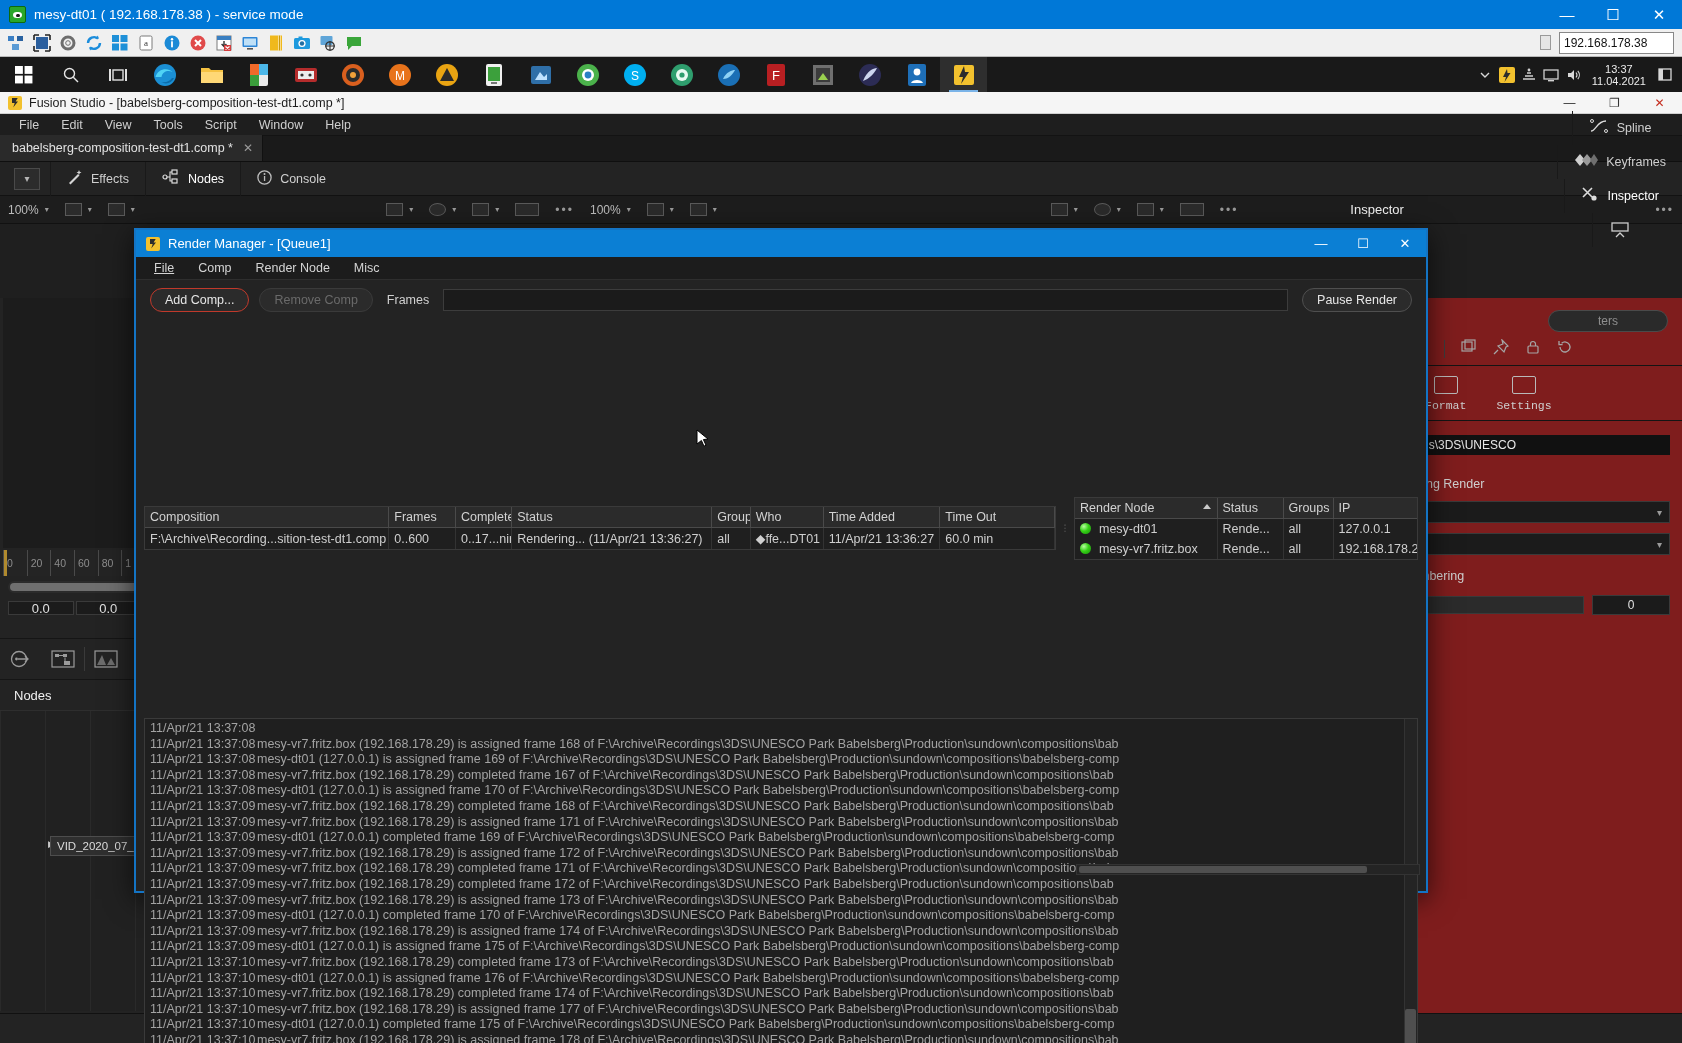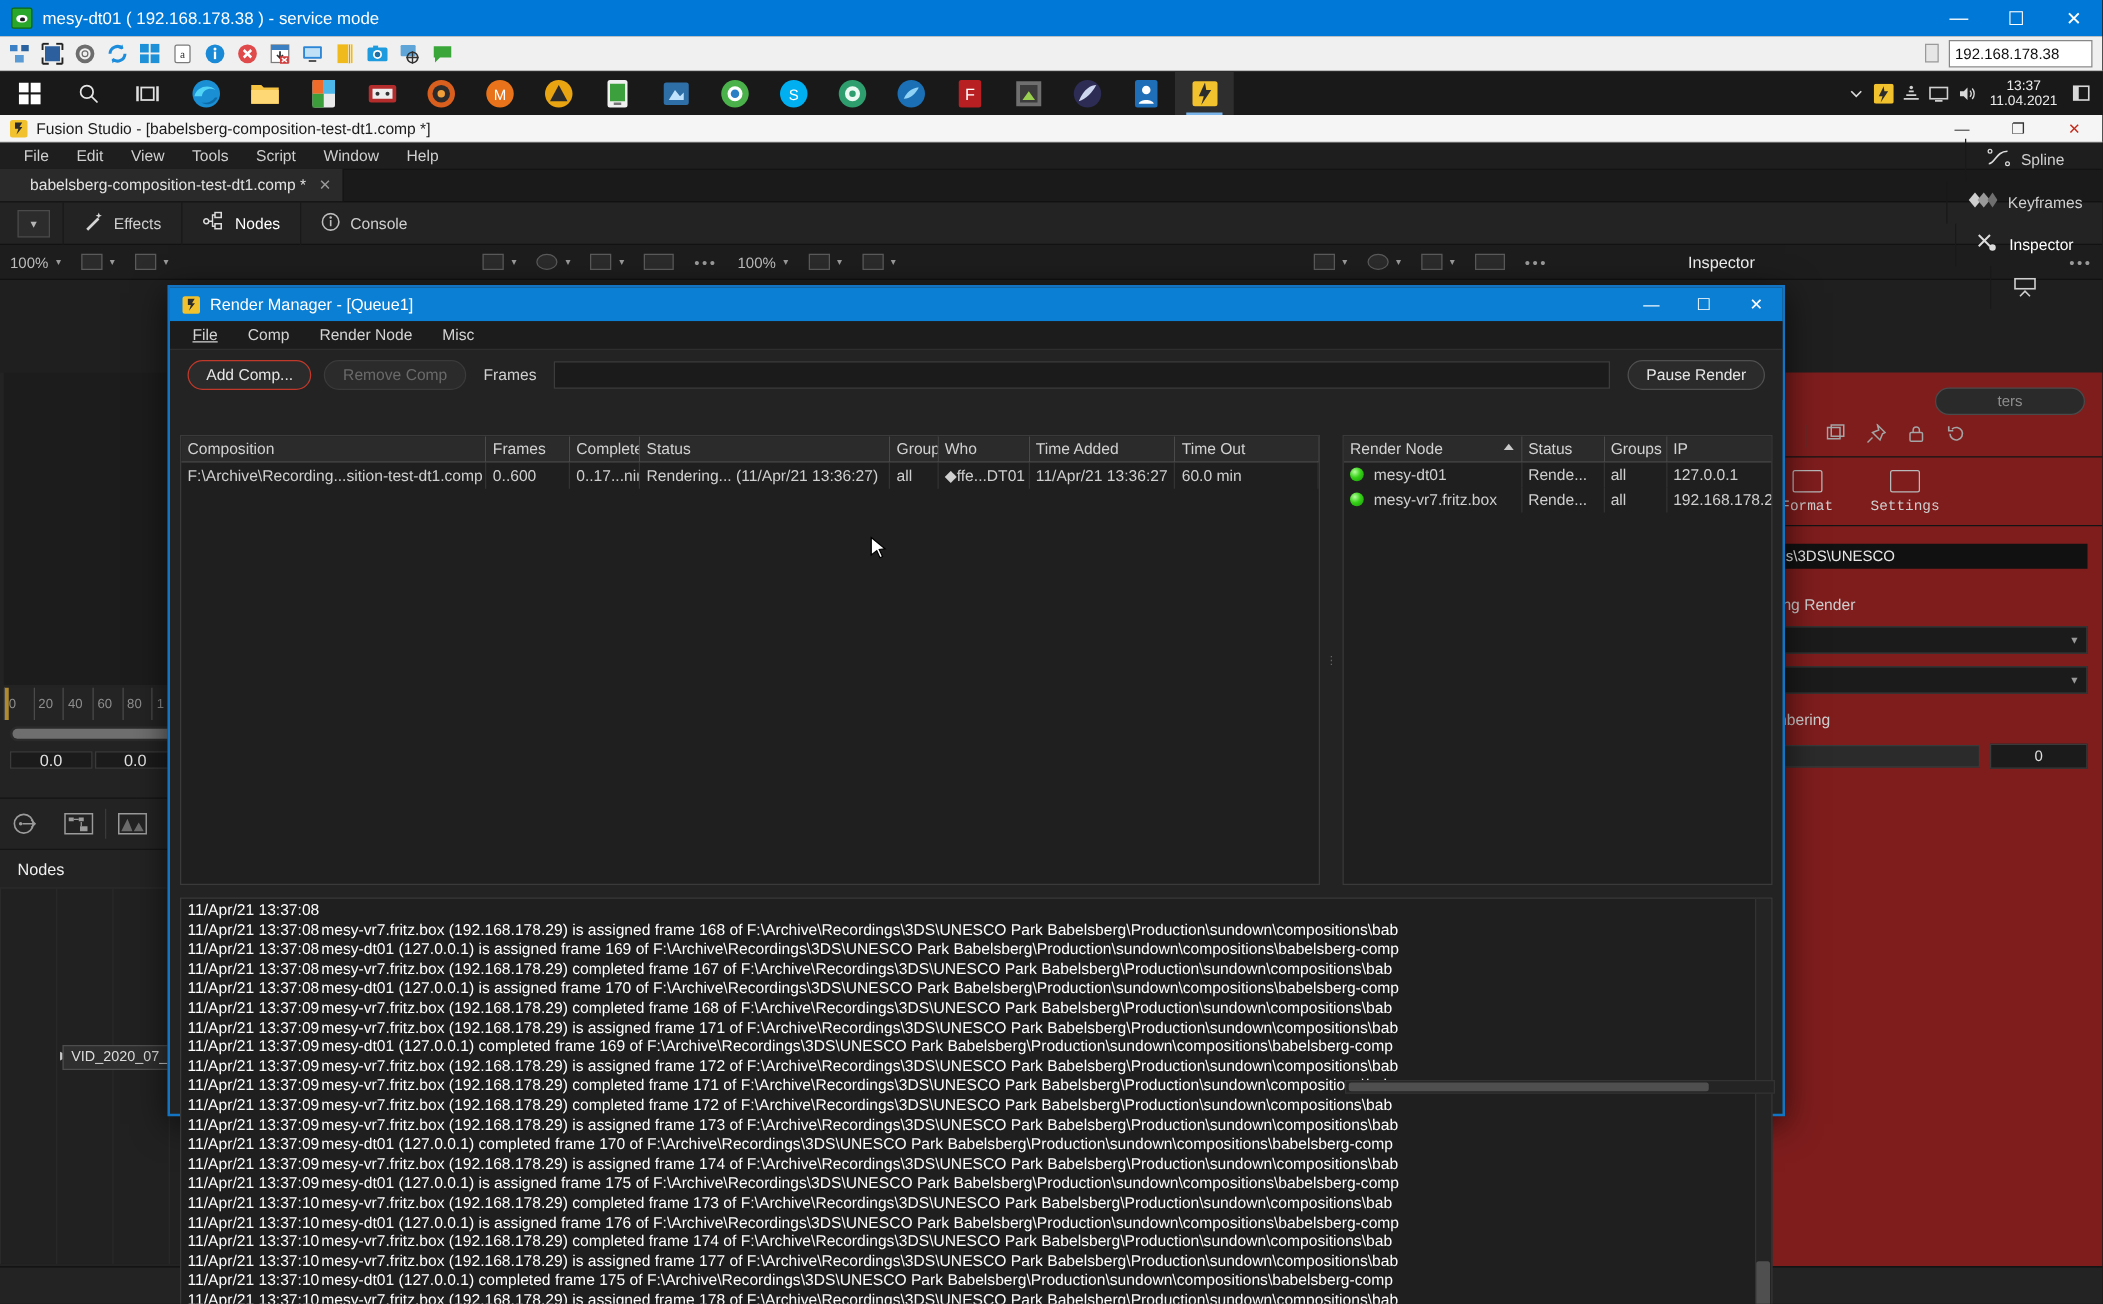--- a/index.html
+++ b/index.html
@@ -76,21 +76,21 @@
 
   .fusion-menu{
     height:22px;background:#1e1e1e;display:flex;align-items:center;
     padding-left:8px;font-size:12.5px;color:#cfcfcf;border-bottom:1px solid #131313;
   }
   .fusion-menu span{padding:0 11px;line-height:22px;}
 
   .fusion-tabs{height:26px;background:#1a1a1a;display:flex;align-items:flex-end;border-bottom:1px solid #0f0f0f;}
   .ftab{
     height:26px;background:#2a2a2a;display:flex;align-items:center;gap:10px;
-    padding:0 9px 0 24px;font-size:12.5px;color:#e2e2e2;border-right:1px solid #111;
+    padding:0 9px 0 12px;font-size:12.5px;color:#e2e2e2;border-right:1px solid #111;
   }
   .ftab .x{color:#9a9a9a;font-size:12px;}
 
   .fusion-toolrow{
     height:34px;background:#232323;display:flex;align-items:center;
     border-bottom:1px solid #121212;font-size:12.5px;color:#cfcfcf;
   }
   .tr-chev{width:26px;height:22px;margin:0 10px 0 14px;border:1px solid #4a4a4a;background:#2c2c2c;
     display:flex;align-items:center;justify-content:center;font-size:10px;color:#b5b5b5;}
   .tr-btn{display:flex;align-items:center;gap:8px;padding:0 16px;height:34px;border-left:1px solid #191919;}
@@ -175,21 +175,21 @@
   .btn-pill{
     height:24px;padding:0 14px;border-radius:12px;display:flex;align-items:center;justify-content:center;
     font-size:12.5px;color:#e6e6e6;background:#2b2b2b;border:1px solid #4f4f4f;white-space:nowrap;
   }
   .btn-pill.accent{border-color:#c0392b;}
   .btn-pill.disabled{color:#6a6a6a;border-color:#3a3a3a;}
   .frames-label{font-size:12.5px;color:#d0d0d0;padding:0 4px;}
   .frames-input{flex:1;height:22px;background:#1b1b1b;border:1px solid #3c3c3c;}
   .btn-pause{margin-left:4px;}
 
-  .rm-body{position:absolute;left:8px;top:118px;right:8px;height:360px;display:flex;gap:6px;}
+  .rm-body{position:absolute;left:8px;top:118px;right:8px;height:360px;display:flex;gap:6px;align-items:center;}
   .rm-left{flex:1;border:1px solid #3a3a3a;background:#1f1f1f;position:relative;overflow:hidden;}
   .rm-splitter{width:6px;display:flex;align-items:center;justify-content:center;color:#6a6a6a;font-size:9px;}
   .rm-right{width:344px;border:1px solid #3a3a3a;background:#1f1f1f;position:relative;overflow:hidden;}
 
   table.grid{width:100%;border-collapse:collapse;font-size:12.5px;table-layout:fixed;}
   table.grid th{
     background:#2b2b2b;color:#d2d2d2;font-weight:normal;text-align:left;
     padding:3px 5px;border-right:1px solid #4a4a4a;border-bottom:1px solid #4a4a4a;
     white-space:nowrap;overflow:hidden;position:relative;
   }
@@ -201,21 +201,21 @@
     border-left:4px solid transparent;border-right:4px solid transparent;border-bottom:5px solid #c9c9c9;}
   .node-dot{display:inline-block;width:11px;height:11px;border-radius:50%;
     background:radial-gradient(circle at 35% 32%, #b6ff9e 0%, #36d117 45%, #17910a 100%);
     margin-right:8px;vertical-align:-1px;}
 
   .rm-log{
     position:absolute;left:8px;top:488px;right:8px;height:360px;
     border:1px solid #3a3a3a;background:#1f1f1f;overflow:hidden;
   }
   .log-inner{position:absolute;left:0;top:0;right:14px;bottom:14px;overflow:hidden;padding:2px 0 0 0;}
-  .log-line{display:flex;font-size:12.5px;color:#ffffff;height:15.6px;line-height:15.6px;white-space:nowrap;}
+  .log-line{display:flex;font-size:12.5px;color:#a3a3a3;height:15.6px;line-height:15.6px;white-space:nowrap;}
   .log-time{width:112px;flex:none;padding-left:5px;}
   .log-msg{flex:none;}
   .log-vscroll{position:absolute;right:0;top:0;width:13px;bottom:14px;background:#242424;border-left:1px solid #333;}
   .log-vthumb{position:absolute;right:1px;top:290px;width:11px;height:60px;background:#4f4f4f;border-radius:2px;}
 
   .rm-hscroll2{position:absolute;left:940px;bottom:16px;width:344px;height:11px;background:#242424;border:1px solid #333;}
   .rm-hscroll2 i{position:absolute;left:2px;top:1px;width:288px;height:7px;background:#4f4f4f;border-radius:2px;display:block;}
 
   
   .cursor{position:absolute;left:696px;top:429px;width:14px;height:20px;pointer-events:none;}

